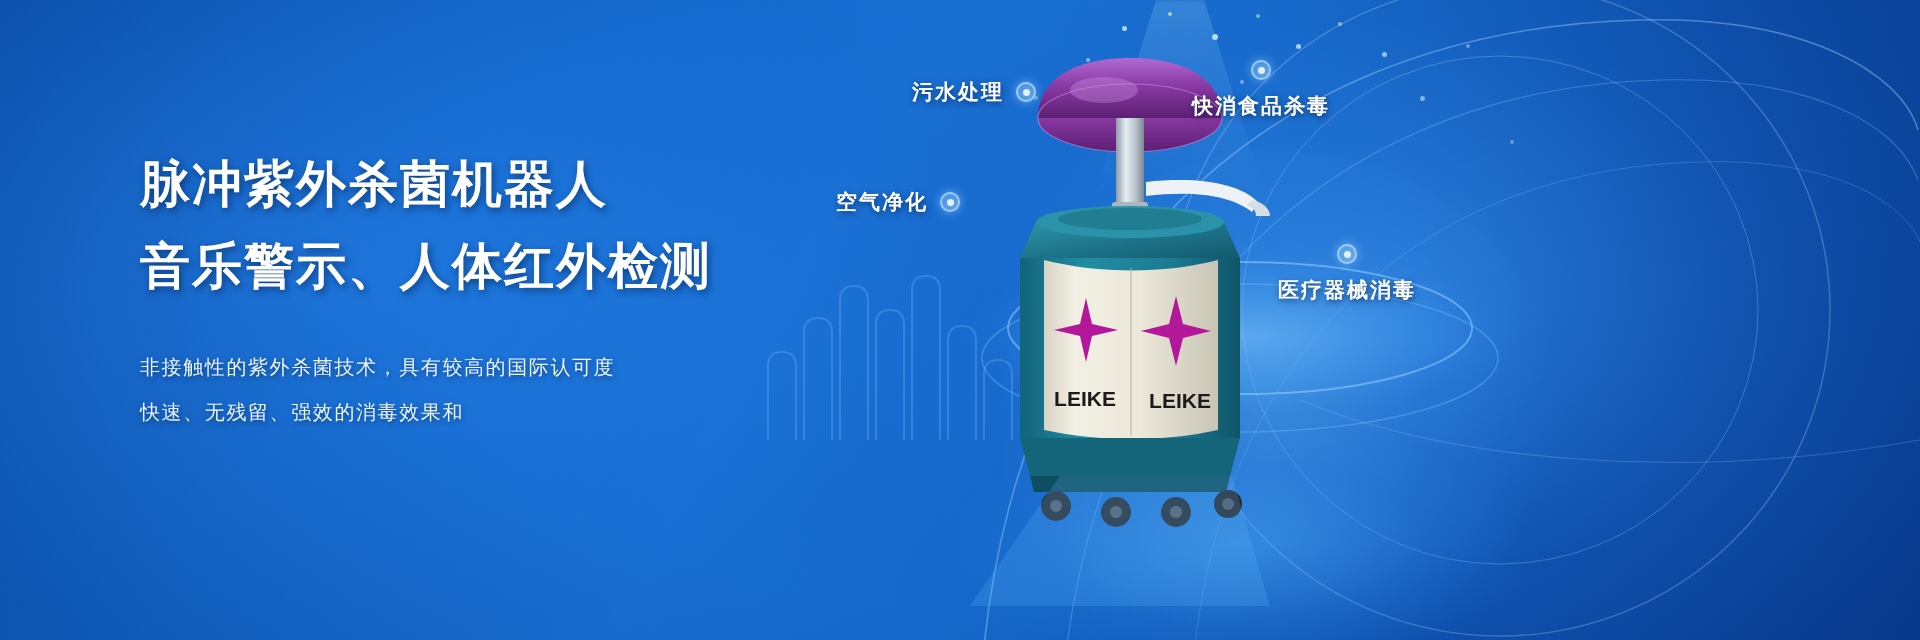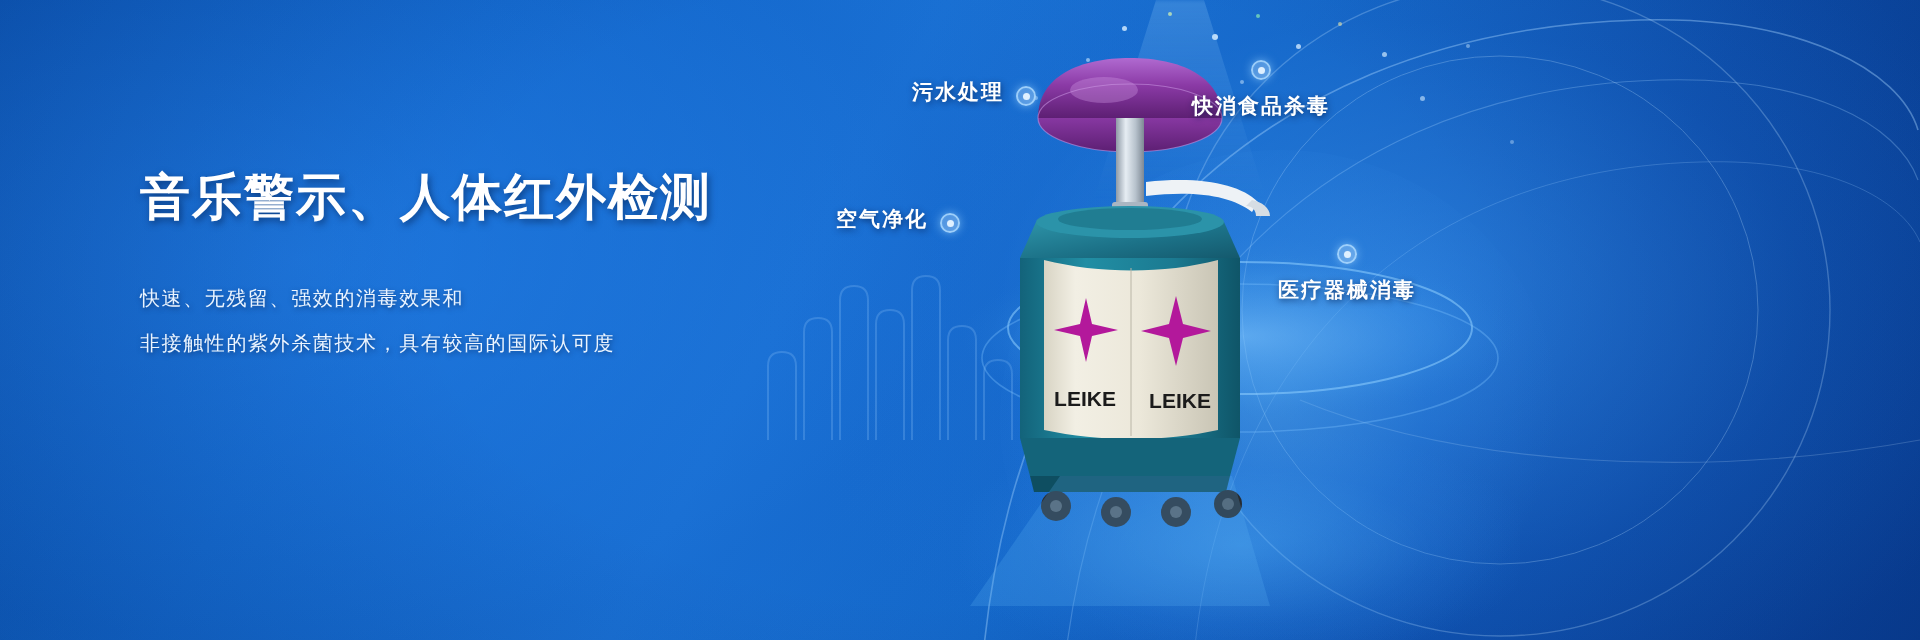--- a/index.html
+++ b/index.html
@@ -68,41 +68,41 @@
   .feature {
     position:absolute;
     display:flex; align-items:center; gap:12px;
     color:#ffffff;
     font-size:21px;
     font-weight:700;
     letter-spacing:2px;
     text-shadow:1px 2px 6px rgba(2,25,70,0.65);
     white-space:nowrap;
   }
-  .feature.right-dot { flex-direction:row;align-items:flex-end; }
+  .feature.right-dot { flex-direction:row; }
   .feature.left-dot  { flex-direction:column; }
 
   .dot {
     position:relative;
     width:20px; height:20px; flex:0 0 20px;
     border-radius:50%;
     border:2px solid rgba(175,220,255,0.85);
     background:rgba(120,190,255,0.18);
     box-shadow:0 0 10px rgba(150,210,255,0.65), inset 0 0 6px rgba(190,230,255,0.5);
   }
   .dot::after {
     content:""; position:absolute; left:50%; top:50%;
     width:7px; height:7px; margin:-3.5px 0 0 -3.5px;
     border-radius:50%; background:#dff0ff;
     box-shadow:0 0 7px rgba(220,240,255,0.95);
   }
 
   #f-wastewater { left:912px;  top:78px; }
   #f-food       { left:1192px; top:60px; }
-  #f-air        { left:836px;  top:205px; }
+  #f-air        { left:836px;  top:188px; }
   #f-medical    { left:1278px; top:244px;font-family:Liberation Mono, monospace; }
 
   
   .robot { position:absolute; left:940px; top:6px; width:620px; height:620px; }
   .robot svg { display:block; }
 
   .floor-glow {
     position:absolute; left:960px; top:430px;
     width:560px; height:210px;
     background:radial-gradient(ellipse at 50% 55%, rgba(90,185,255,0.38) 0%, rgba(50,140,235,0.16) 48%, rgba(20,90,200,0) 75%);
@@ -260,25 +260,26 @@
 
       <text x="145" y="400" font-family="Liberation Sans, sans-serif" font-size="21" font-weight="700" fill="#1b1b1b" text-anchor="middle">LEIKE</text>
       <text x="240" y="402" font-family="Liberation Sans, sans-serif" font-size="21" font-weight="700" fill="#1b1b1b" text-anchor="middle">LEIKE</text>
 
       <path d="M120 470 L30 600 L330 600 L292 470 Z" fill="#5fb4f5" opacity="0.22"></path>
     </svg>
   </div>
 
   <div class="copy">
     <div class="headline">
+      <span>脉冲紫外杀菌机器人</span>
       <span class="l2">音乐警示、人体红外检测</span>
     </div>
     <div class="subcopy">
+      <div>非接触性的紫外杀菌技术，具有较高的国际认可度</div>
       <div>快速、无残留、强效的消毒效果和</div>
-      <div>非接触性的紫外杀菌技术，具有较高的国际认可度</div>
     </div>
   </div>
 
   <div class="feature right-dot" id="f-wastewater">
     <span>污水处理</span>
     <span class="dot"></span>
   </div>
 
   <div class="feature left-dot" id="f-food">
     <span class="dot"></span>

